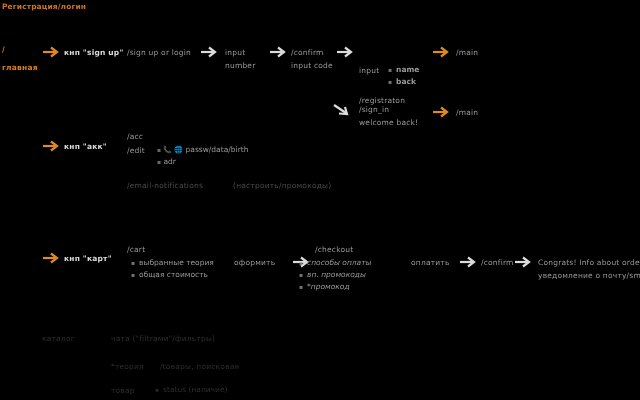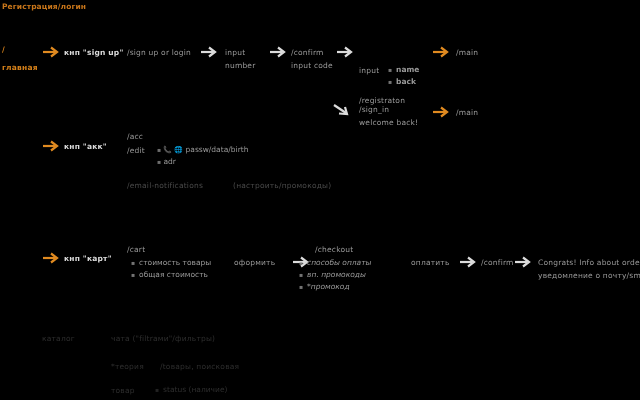--- a/index.html
+++ b/index.html
@@ -172,21 +172,21 @@
       <path d="M1 6 L13 6" stroke="#e08a20" stroke-width="2.2" fill="none"></path>
       <path d="M9 1.5 L15 6 L9 10.5" stroke="#e08a20" stroke-width="2.2" fill="none"></path>
     </svg>
 </div>
 
 <div class="node white bold" style="left:64px; top:254px;">кнп "карт"</div>
 
 <div class="node dim" style="left:127px; top:245px;">/cart</div>
 
 <div class="bullets dim" style="left:131px; top:257px;">
-  <div>стоимость товары</div>
+  <div>выбранные теория</div>
   <div>общая стоимость</div>
 </div>
 
 <div class="node dim" style="left:234px; top:258px;">оформить</div>
 
 <div class="arrow" style="left:292px; top:256px;">
   <svg viewBox="0 0 18 12">
       <path d="M1 6 L13 6" stroke="#dcdcdc" stroke-width="2.2" fill="none"></path>
       <path d="M9 1.5 L15 6 L9 10.5" stroke="#dcdcdc" stroke-width="2.2" fill="none"></path>
     </svg>

